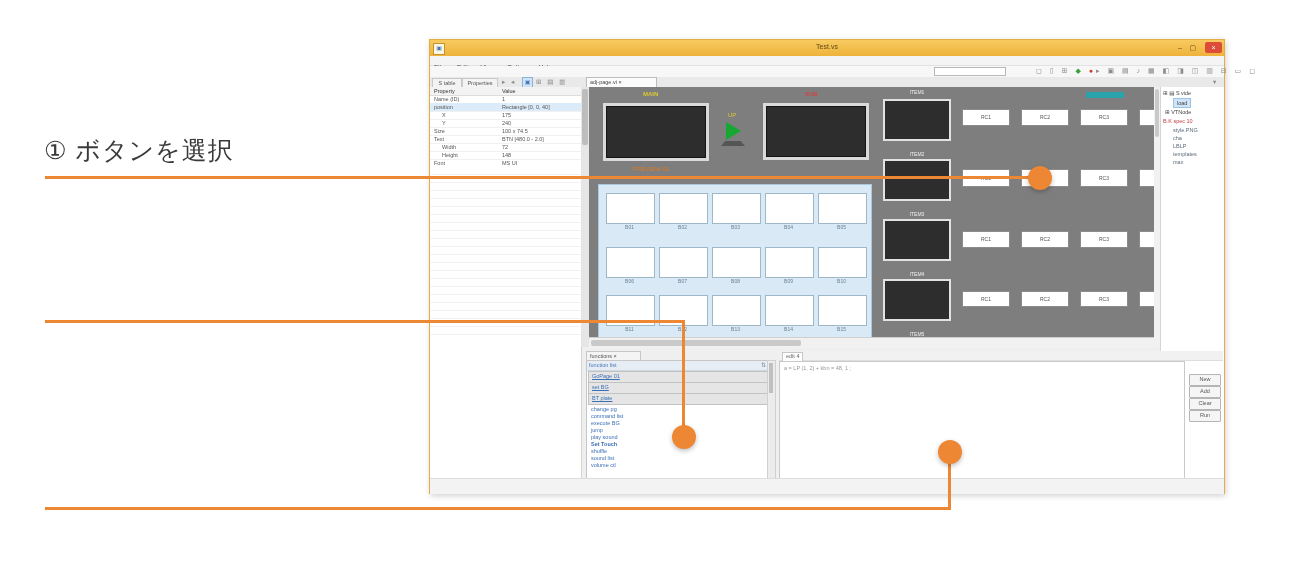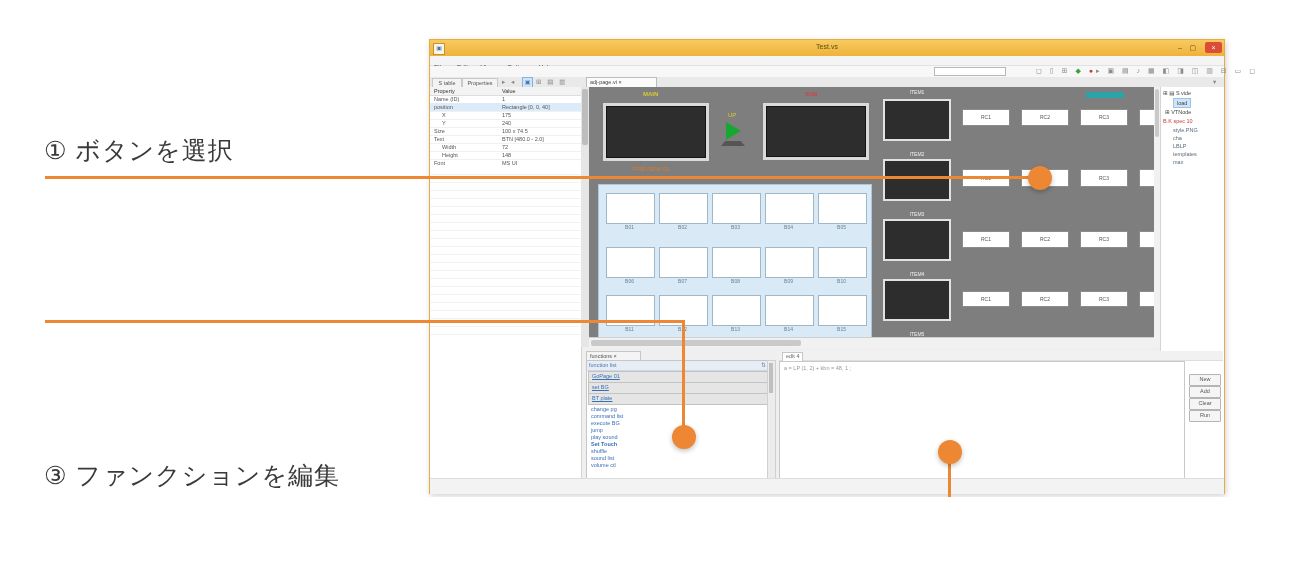--- a/index.html
+++ b/index.html
@@ -1,16 +1,16 @@
 <!DOCTYPE html>
 <html><head>
 <meta charset="utf-8">
 <style>
   html,body{margin:0;padding:0;background:#fff;}
-  .page{position:relative;width:1301px;height:497px;background:#fff;overflow:hidden;
+  .page{position:relative;width:1301px;height:567px;background:#fff;overflow:hidden;
         font-family:"Liberation Sans","DejaVu Sans",sans-serif;border-radius:11px;}
   
   .anno-text{position:absolute;font-size:25px;color:#3a3a3a;letter-spacing:1px;white-space:nowrap;z-index:60;}
   .aline{position:absolute;background:#ED8733;z-index:55;}
   .adot{position:absolute;width:24px;height:24px;border-radius:50%;background:#ED8733;
         box-shadow:0 2px 5px rgba(0,0,0,.25);z-index:56;}
   
   .win{position:absolute;left:429px;top:39px;width:794px;height:453px;background:#efefef;
        border:1px solid #e3ad43;box-shadow:1px 2px 6px rgba(0,0,0,.18);z-index:10;}
   .titlebar{position:absolute;left:0;top:0;width:100%;height:16px;background:linear-gradient(#f8ca60,#eeb23a);}
@@ -97,21 +97,20 @@
   .ebtn{position:absolute;left:759px;width:30px;height:10px;background:#f5f5f5;border:1px solid #b5b5b5;
         border-radius:1px;font-size:5.5px;line-height:9px;color:#555;text-align:center;}
   .botstrip{position:absolute;left:0;top:438px;width:100%;height:15px;background:#f3f3f3;border-top:1px solid #ddd;}
 </style>
 </head>
 <body>
 
 <div class="page">
 
   <div class="anno-text" style="left:44px;top:134px">① ボタンを選択</div>
-  <div class="anno-text" style="left:44px;top:459px">③ ファンクションを編集</div>
 
   <div class="aline" style="left:45px;top:176px;width:995px;height:3px"></div>
   <div class="adot" style="left:1028px;top:166px"></div>
 
   <div class="aline" style="left:45px;top:320px;width:640px;height:3px"></div>
   <div class="aline" style="left:682px;top:320px;width:3px;height:117px"></div>
   <div class="adot" style="left:672px;top:425px"></div>
 
   <div class="aline" style="left:45px;top:507px;width:906px;height:3px"></div>
   <div class="aline" style="left:948px;top:452px;width:3px;height:58px"></div>

